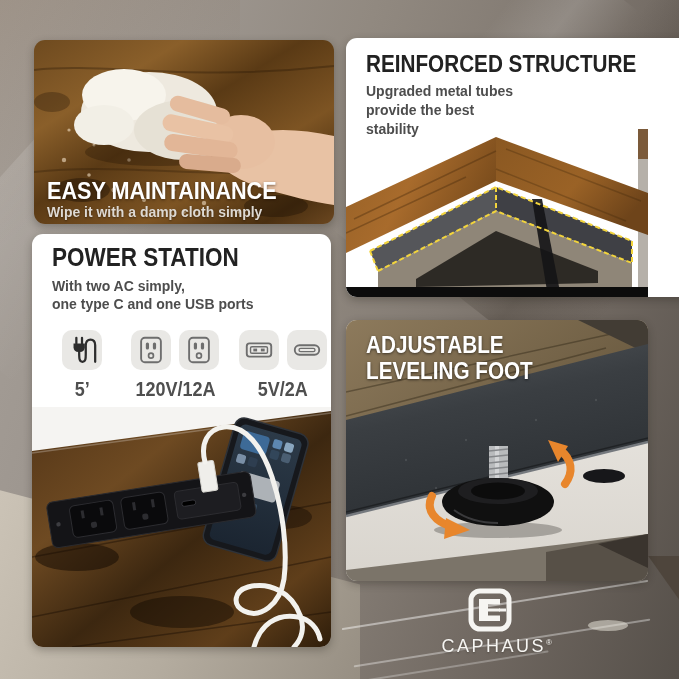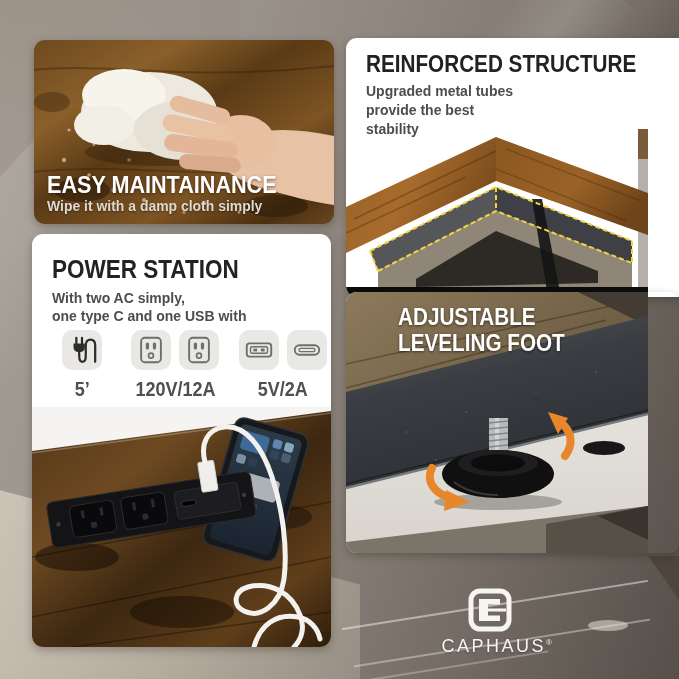--- a/index.html
+++ b/index.html
@@ -28,24 +28,24 @@
   .bg-line3{left:300px;top:670px;width:250px;opacity:.6;}
   .bg-blob{border-radius:50%;background:rgba(232,227,217,.55);}
   .bg-blob1{left:588px;top:620px;width:40px;height:11px;}
   .bg-blob2{left:296px;top:612px;width:26px;height:8px;opacity:.7;}
   
   .card{position:absolute;border-radius:11px;overflow:hidden;box-shadow:0 3px 8px rgba(30,25,20,.30);}
   .card-photo-svg{position:absolute;left:0;top:0;display:block;}
   #card-maintenance{left:34px;top:40px;width:300px;height:184px;}
   #card-structure{left:346px;top:38px;width:350px;height:259px;background:#ffffff;}
   #card-power{left:32px;top:234px;width:299px;height:413px;background:#ffffff;}
-  #card-foot{left:346px;top:292px;width:302px;height:261px;padding-left:32px;}
+  #card-foot{left:346px;top:320px;width:302px;height:261px;}
   
   .cond{display:inline-block;transform:scaleX(.9);transform-origin:left center;white-space:nowrap;}
-  .photo-caption{position:absolute;left:13px;bottom:8px;z-index:3;}
+  .photo-caption{position:absolute;left:13px;bottom:2px;z-index:3;}
   .photo-caption .t{font-size:24px;font-weight:bold;color:#ffffff;line-height:1.05;
     text-shadow:0 1px 3px rgba(30,15,0,.55);}
   .photo-caption .s{font-size:15.5px;font-weight:bold;color:#ddd9d3;line-height:1.2;
     text-shadow:0 1px 2px rgba(30,15,0,.5);}
   .card-text{position:relative;padding:14px 16px 0 20px;z-index:3;}
   .card-text .t{font-size:23px;font-weight:bold;color:#222222;line-height:1.1;}
   .card-text .s{font-size:14px;font-weight:bold;color:#4d4d4d;line-height:1.33;margin-top:5px;}
   .card-text .s span{display:block;}
   #card-foot .card-text .t{color:#ffffff;font-size:23px;line-height:1.13;
     text-shadow:0 1px 3px rgba(0,0,0,.55);}
@@ -189,25 +189,25 @@
       <div class="t"><span class="cond">REINFORCED STRUCTURE</span></div>
       <div class="s">
         <span>Upgraded metal tubes</span>
         <span>provide the best</span>
         <span>stability</span>
       </div>
     </div>
   </div>
 
   <div class="card" id="card-power">
-    <div class="card-text" style="padding-top:22px">
+    <div class="card-text" style="padding-top:10px">
       <div class="t" style="font-size:25px"><span class="cond">POWER STATION</span></div>
       <div class="s">
         <span>With two AC simply,</span>
-        <span>one type C and one USB with</span>
+        <span>one type C and one USB ports</span>
       </div>
     </div>
     <div class="features">
       <div class="feature" id="feature-cord">
         <div class="f-icons">
           <span class="icon-tile">
             <svg width="32" height="32" viewBox="0 0 34 34">
               <path d="M11,4 V10 M17,4 V10" stroke="#2d2d2d" stroke-width="2.4" stroke-linecap="round"></path>
               <path d="M8,10 h12 v4 c0,3.2 -2.2,5 -5.2,5 h-1.6 c-3,0 -5.2,-1.8 -5.2,-5 Z" fill="#2d2d2d"></path>
               <path d="M14,19 C14,26 14,29.5 17.5,29.5 C21,29.5 21,26 21,21 L21,12 C21,8 23,6 26,6 C29,6 31,8 31,12 L31,29.5" stroke="#2d2d2d" stroke-width="2.4" fill="none" stroke-linecap="round"></path>

